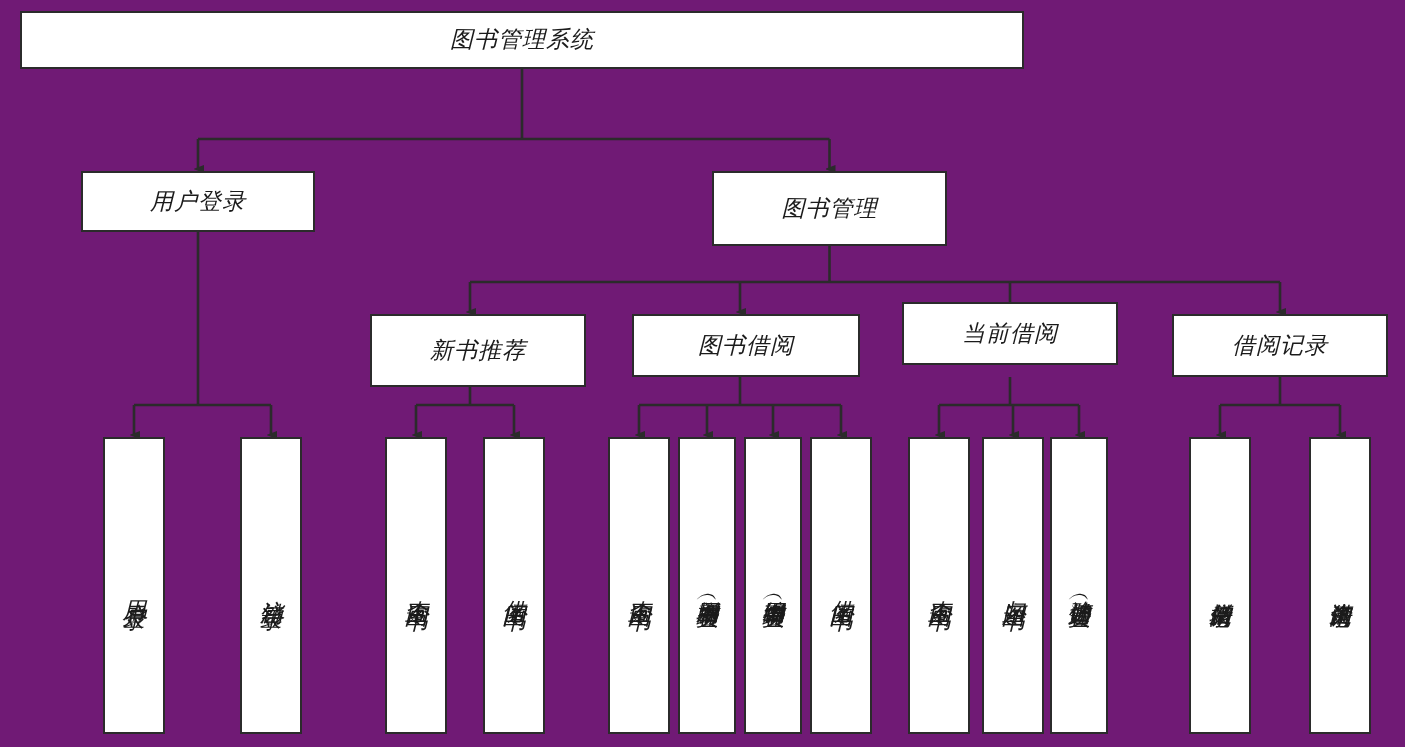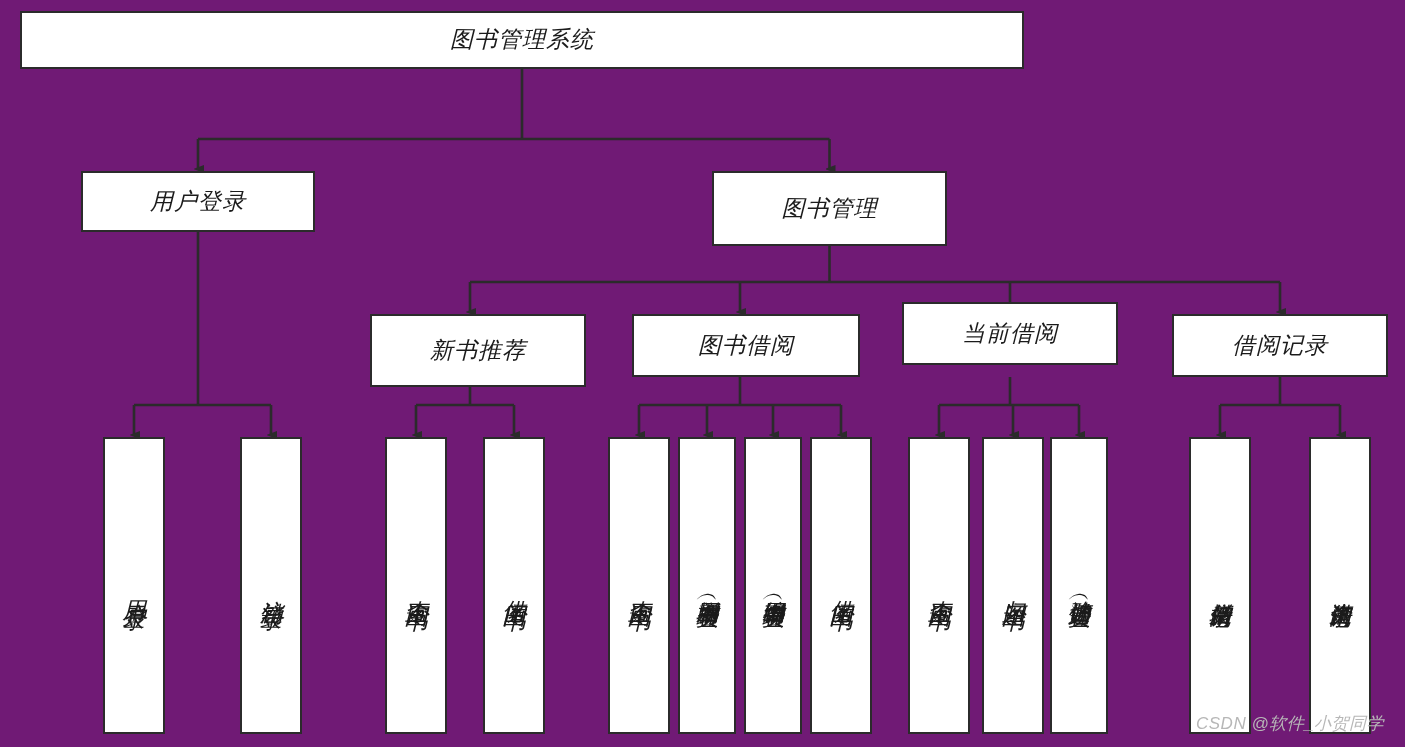--- a/index.html
+++ b/index.html
@@ -177,14 +177,13 @@
         <span class="label" style="padding-top: 8px; height: 281px;">确认归还（管理员）</span>
       </div>
       <div class="node vert tight" style="left: 1189px; top: 437px; width: 62px; height: 297px;">
         <span class="label" style="padding-top: 8px; height: 281px;">新增借阅记录</span>
       </div>
       <div class="node vert tight" style="left: 1309px; top: 437px; width: 62px; height: 297px;">
         <span class="label" style="padding-top: 8px; height: 281px;">查询借阅记录</span>
       </div>
     </div>
 
-  <div class="watermark">CSDN @软件_小贺同学</div>
 </div>
 
 </body></html>

